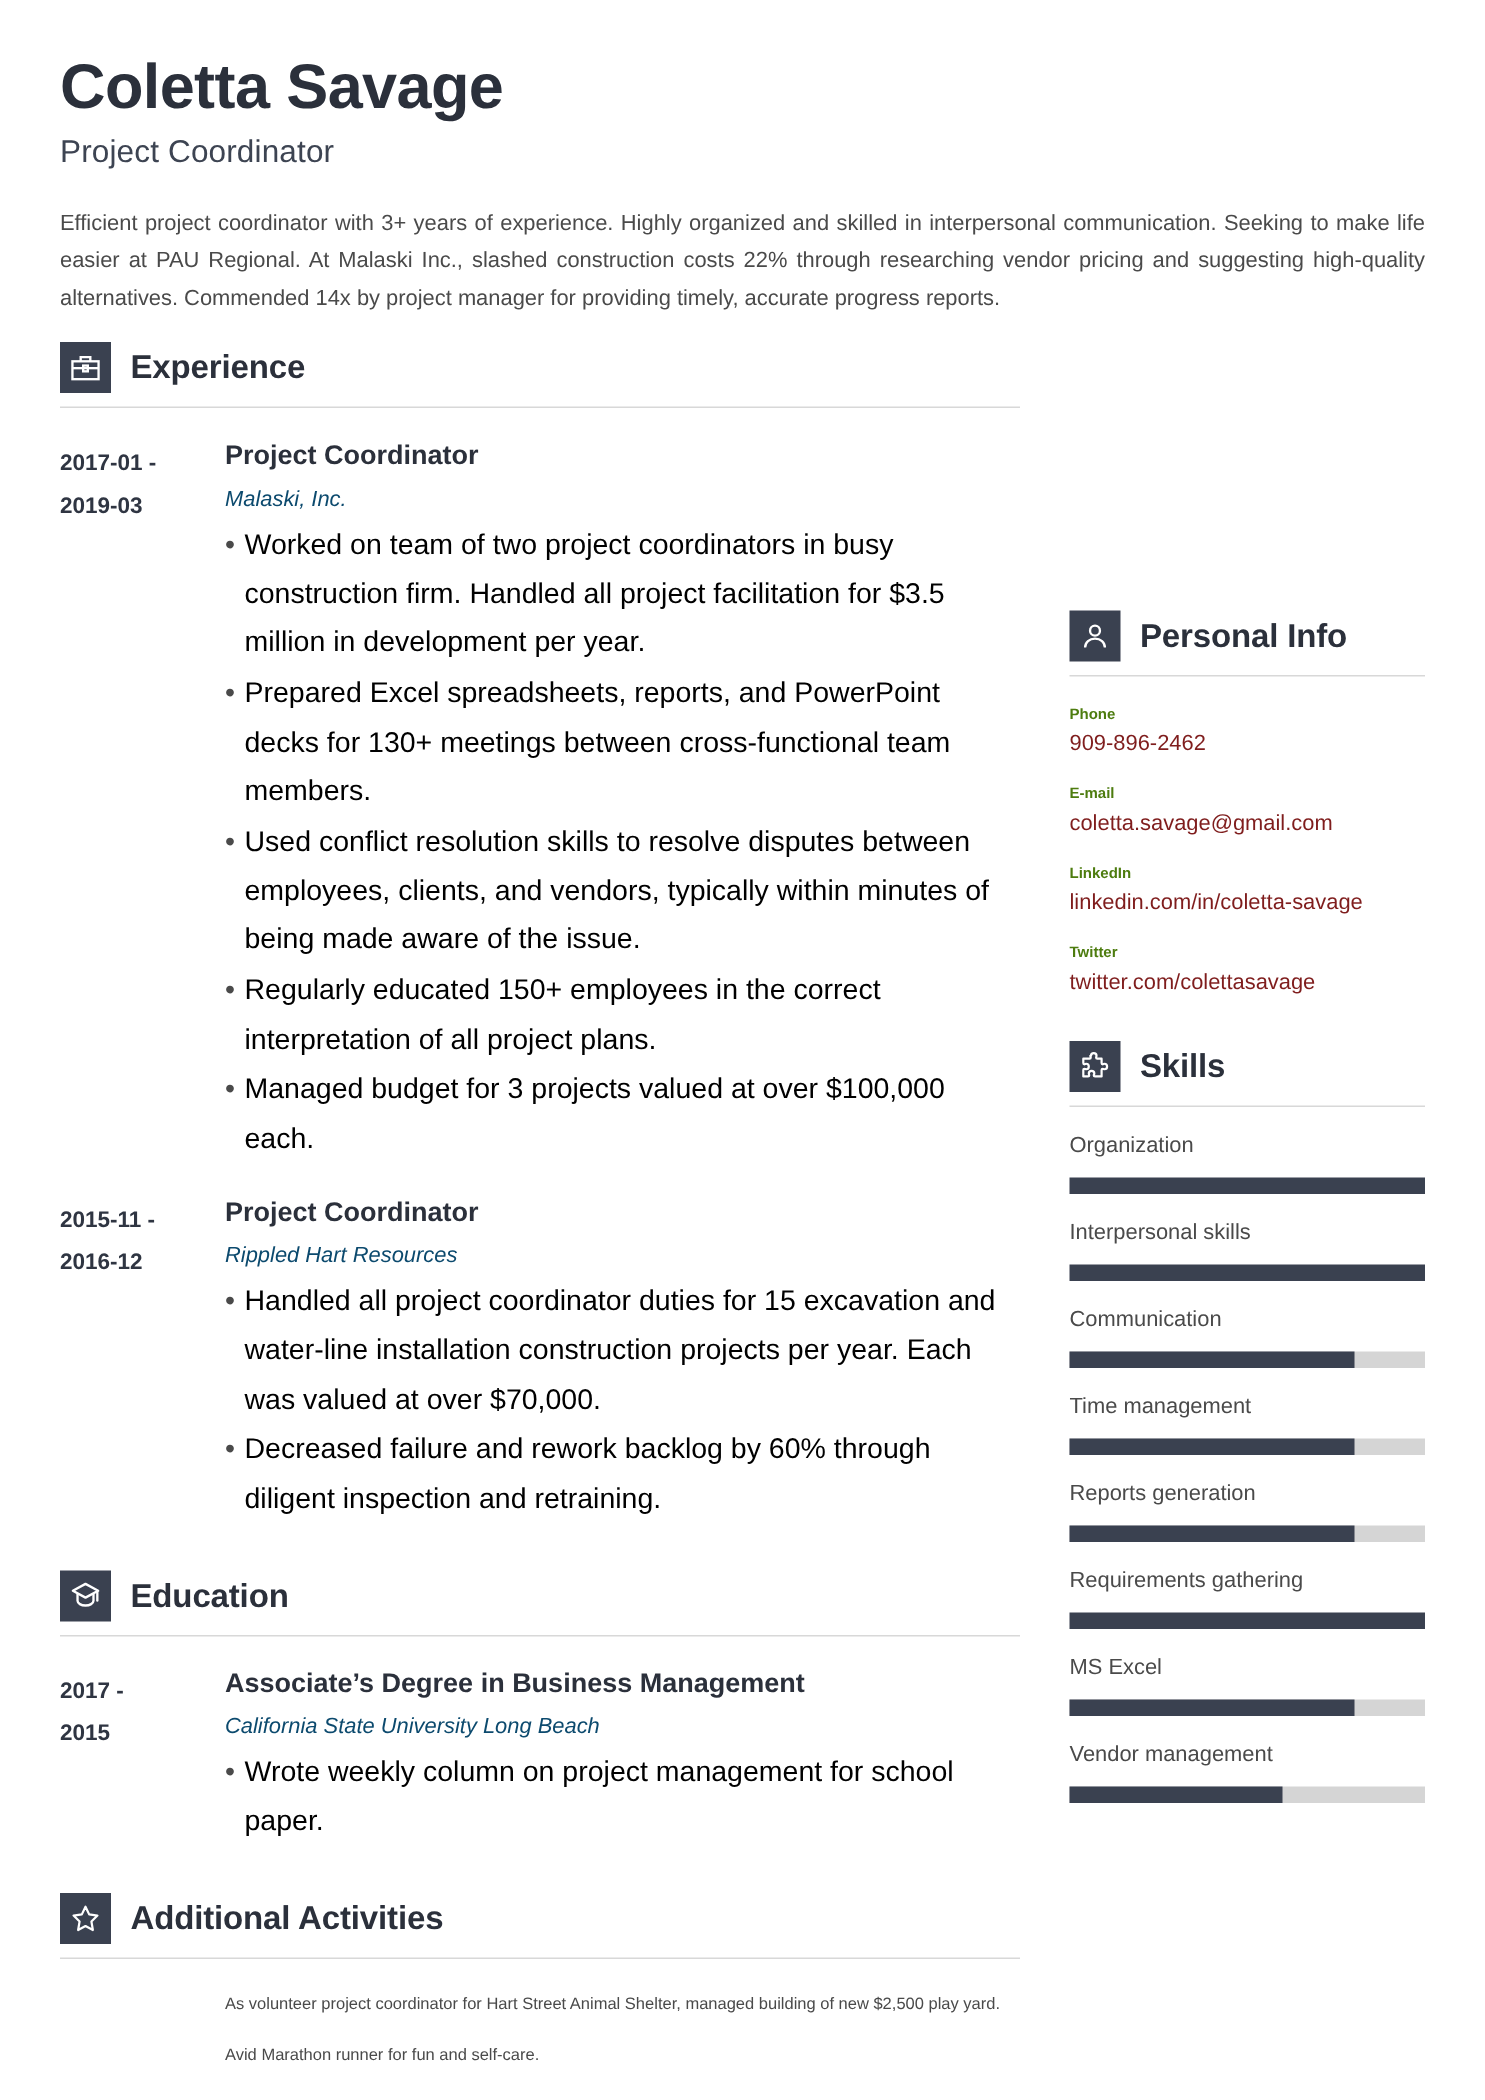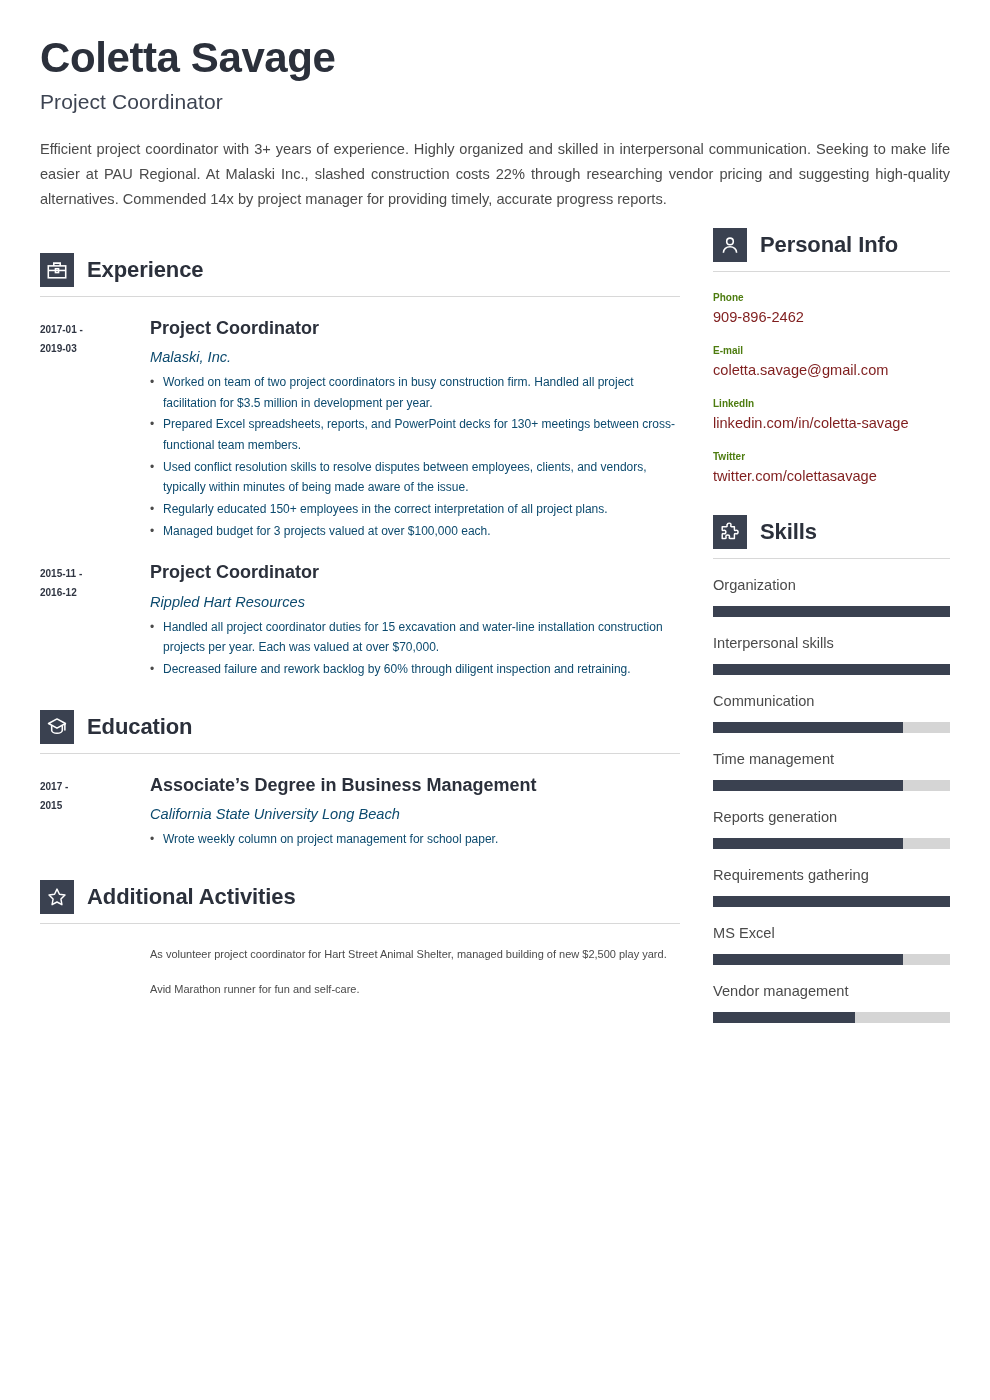--- a/index.html
+++ b/index.html
@@ -84,21 +84,21 @@
   .sec + .sec { margin-top: 30px; }
 
   
   .entry {
     display: flex;
     margin-top: 21px;
   }
   .entry-dates {
     width: 110px;
     flex: 0 0 110px;
-    font-size: 10px;
+    font-size: 15px;
     font-weight: bold;
     color: #2f3542;
     line-height: 1.92;
     padding-top: 2px;
   }
   .entry-body { flex: 1; }
   .entry-role {
     font-size: 18px;
     font-weight: bold;
     color: #2b303b;
@@ -107,23 +107,23 @@
   .entry-org {
     font-size: 14.6px;
     font-style: italic;
     color: #0c4a6e;
     margin-top: 10px;
   }
   .bullets { margin-top: 7px; list-style: none; }
   .bullets li {
     position: relative;
     padding-left: 13px;
-    font-size: 12px;
+    font-size: 19px;
     line-height: 1.72;
-    color: #0c4a6e;
+    color: #000000;
     margin-top: 1px;
   }
   .bullets li::before {
     content: "\2022";
     position: absolute;
     left: 0;
     top: 0;
     color: #4a4a4a;
   }
   .plainpara {

